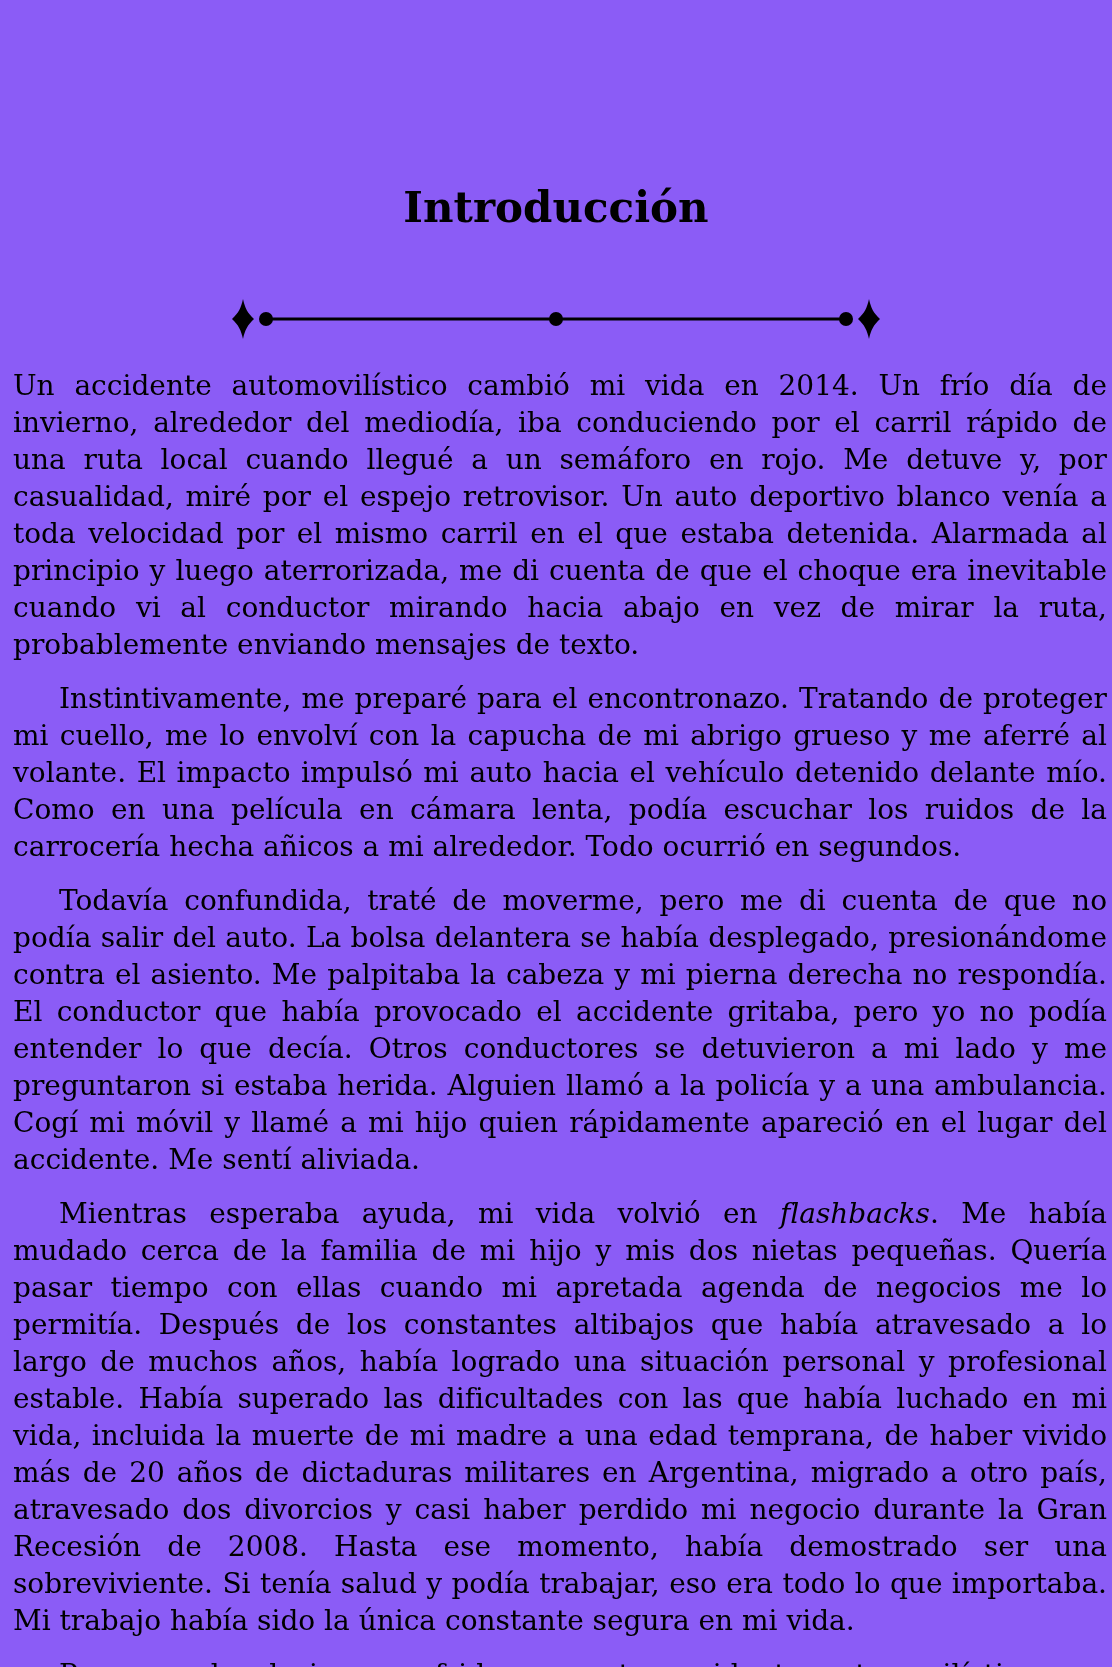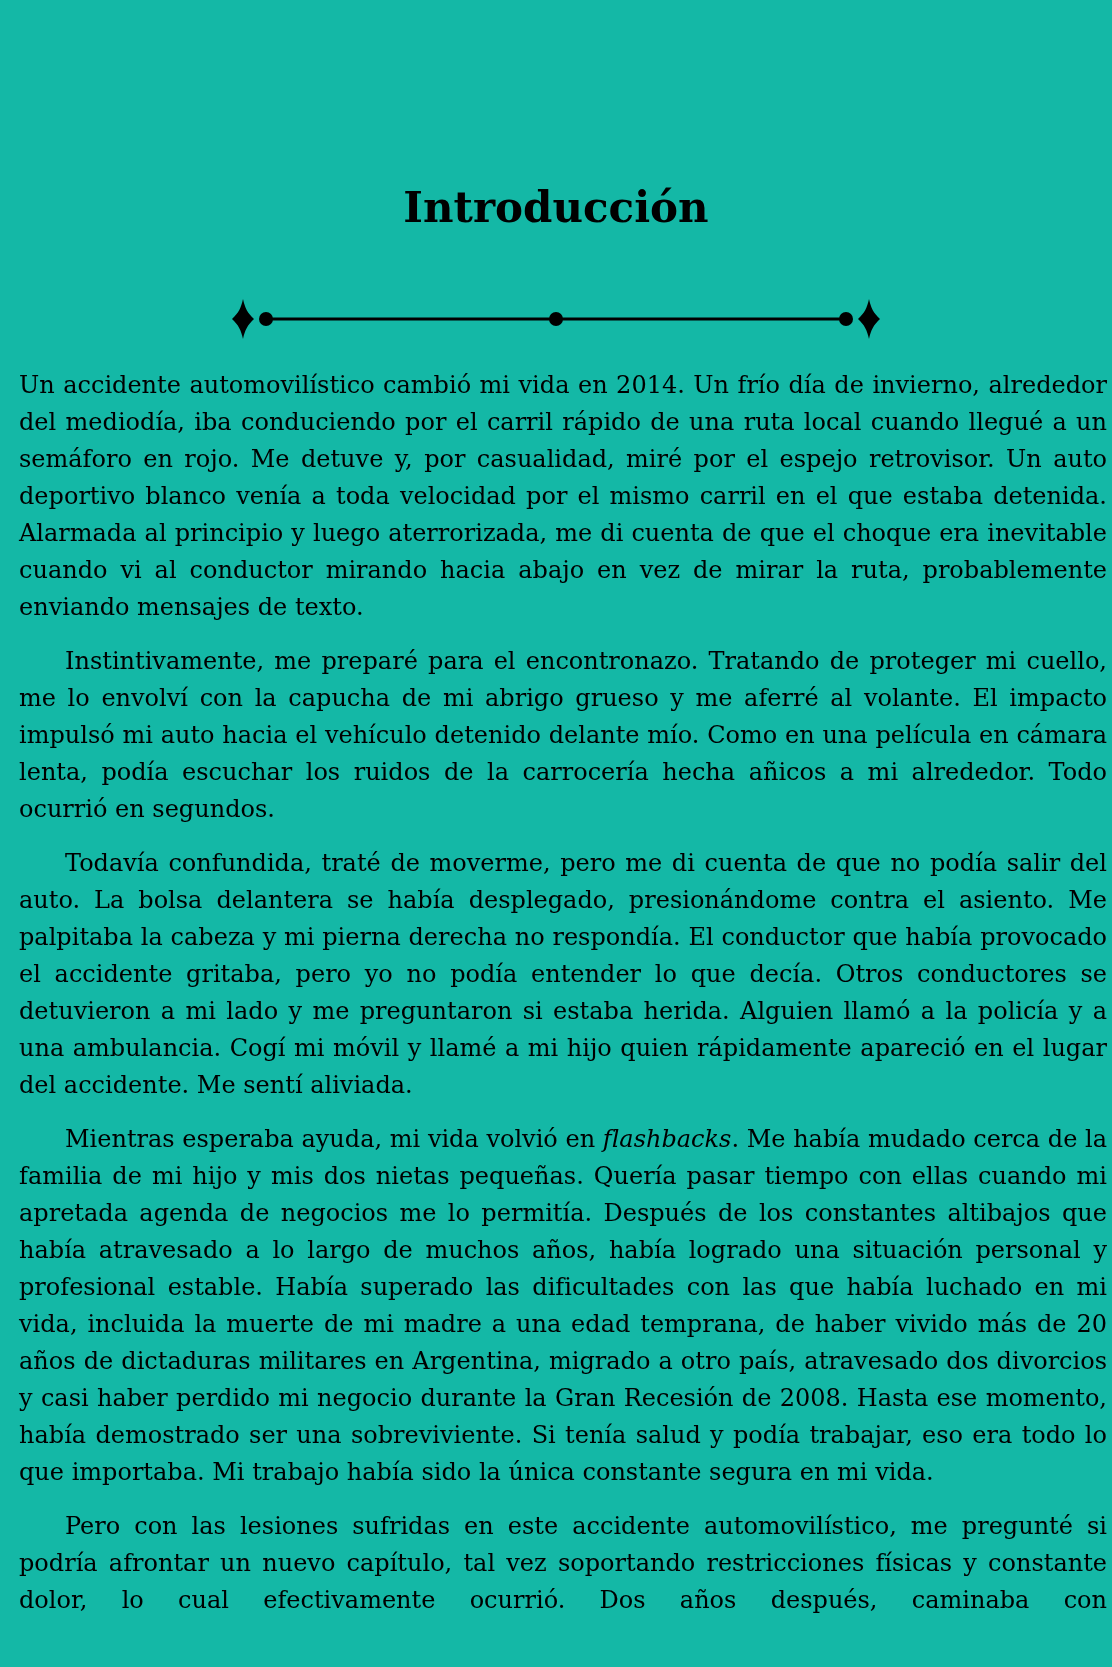--- a/index.html
+++ b/index.html
@@ -11,21 +11,21 @@
     height: 1667px;
     background: #ffffff;
     overflow: hidden;
   }
   .page {
     box-sizing: border-box;
     width: 1112px;
     height: 1667px;
     padding: 183px 5px 0 5px;
     overflow: hidden;
-    background: #14b8a6;
+    background: #8b5cf6;
     color: #000000;
     font-family: "DejaVu Serif", serif;
   }
   .title {
     margin: 0;
     text-align: center;
     font-size: 42px;
     line-height: 1.2;
     font-weight: 700;
     color: #000000;
@@ -34,22 +34,22 @@
     width: 648px;
     margin: 64px auto 0 auto;
   }
   .divider svg {
     display: block;
   }
   .body-text {
     margin-top: 26px;
   }
   .para {
-    margin: 0 0 17px 14px;
-    font-size: 24px;
+    margin: 0 0 17px 8px;
+    font-size: 28px;
     line-height: 37px;
     text-align: justify;
     text-indent: 46px;
     color: #000000;
   }
   .para.first {
     text-indent: 0;
   }
   .para.cut {
     text-align-last: justify;

